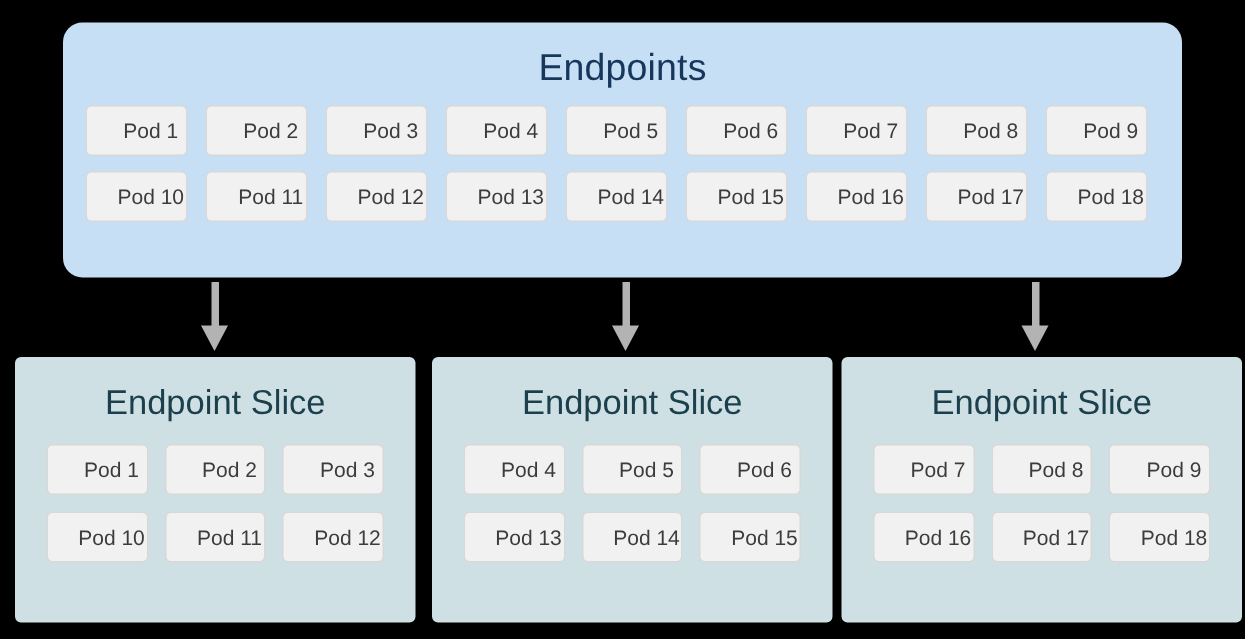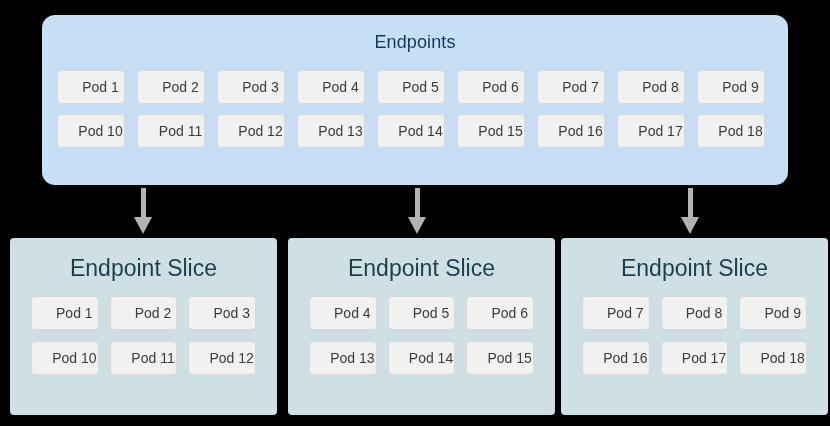--- a/index.html
+++ b/index.html
@@ -34,21 +34,21 @@
     border-radius: 13px;
     box-sizing: border-box;
   }
 
   .endpoints-title {
     position: absolute;
     left: 0;
     top: 18px;
     width: 100%;
     text-align: center;
-    font-size: 18px;
+    font-size: 25px;
     color: #16365c;
     font-family: "Liberation Sans", sans-serif;
     letter-spacing: 0.1px;
     line-height: 1;
   }
 
   .endpoints-grid {
     position: absolute;
     left: 15px;
     top: 55px;

